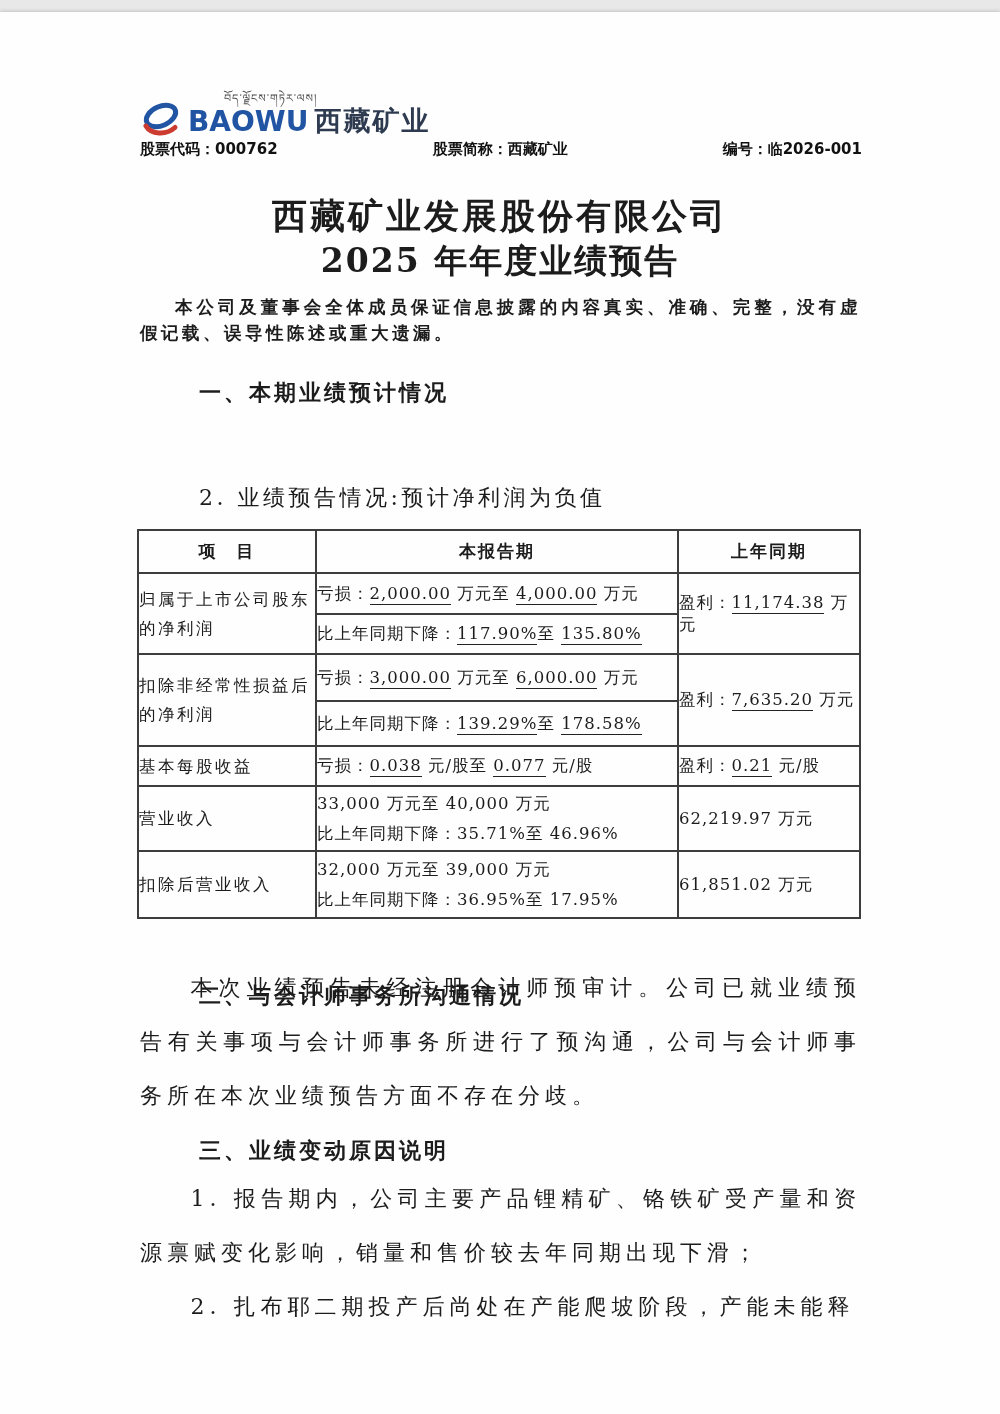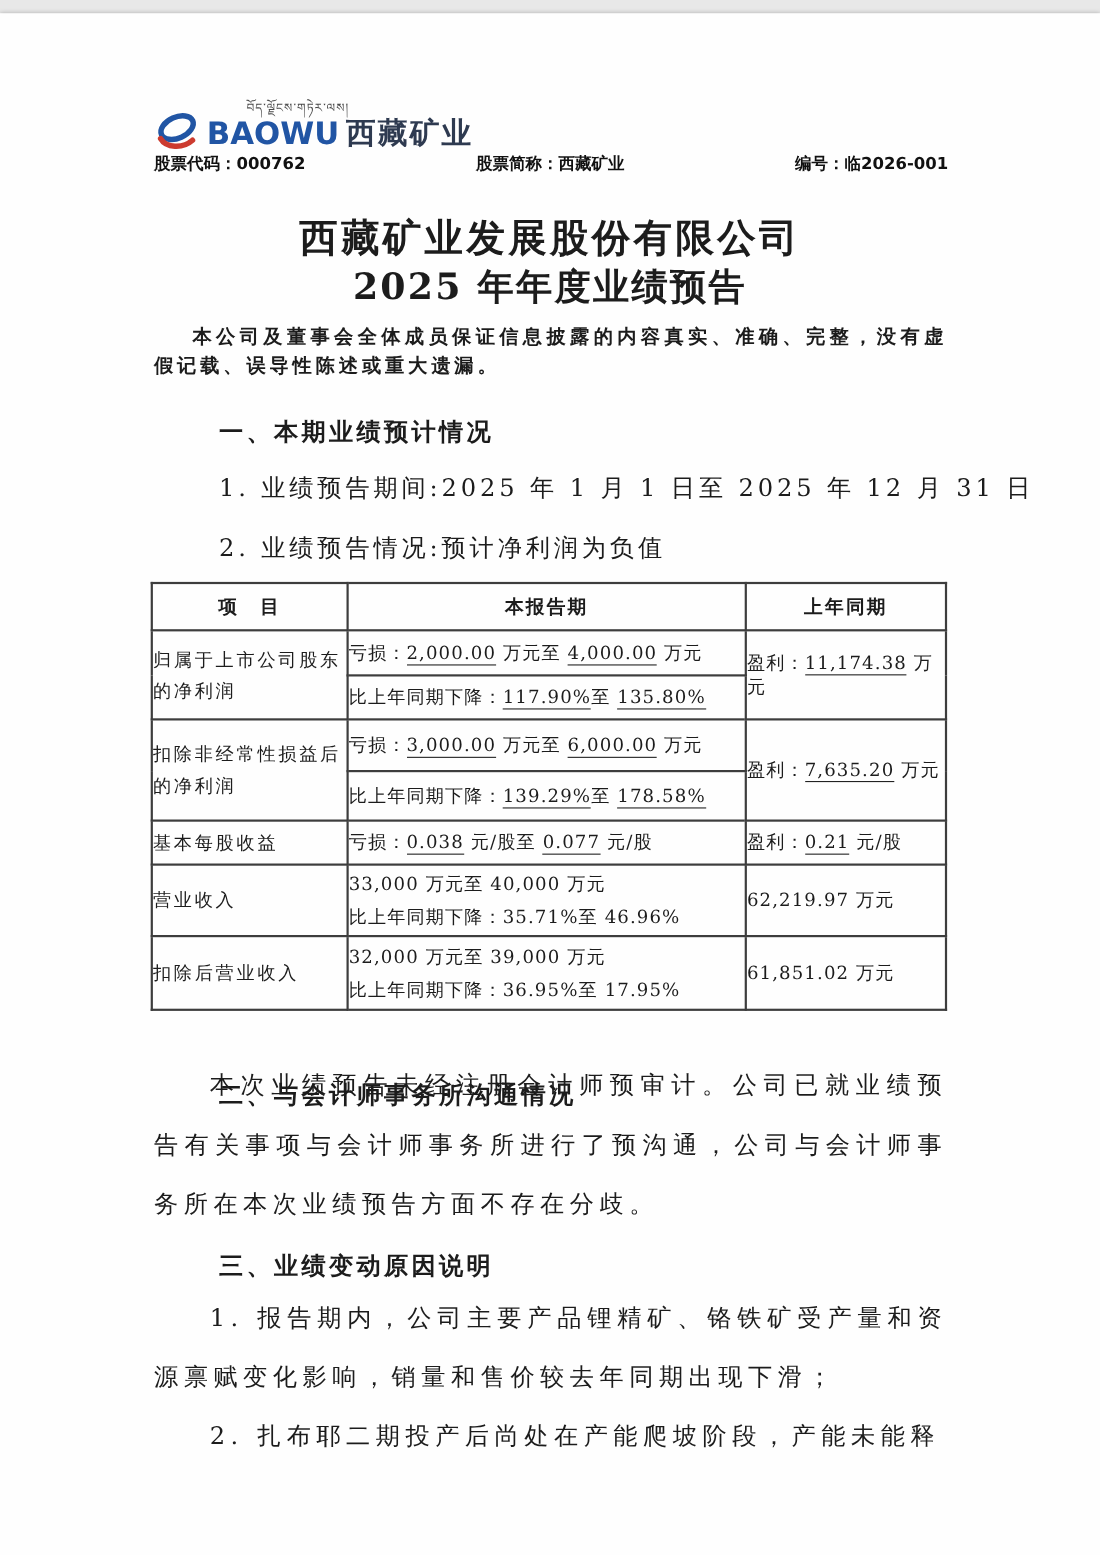--- a/index.html
+++ b/index.html
@@ -82,21 +82,20 @@
     <span>股票简称：西藏矿业</span>
     <span>编号：临2026-001</span>
   </div>
 
   <div class="abs title1">西藏矿业发展股份有限公司</div>
   <div class="abs title2">2025 年年度业绩预告</div>
 
   <div class="abs disclaimer">本公司及董事会全体成员保证信息披露的内容真实、准确、完整，没有虚假记载、误导性陈述或重大遗漏。</div>
 
   <div class="abs heading h1 sans">一、本期业绩预计情况</div>
-  <div class="abs item item1">1. 业绩预告期间:2025 年 1 月 1 日至 2025 年 12 月 31 日</div>
   <div class="abs item item2">2. 业绩预告情况:预计净利润为负值</div>
 
   <table class="abs tbl">
     <colgroup>
         <col style="width:178px">
         <col style="width:362px">
         <col style="width:182px">
       </colgroup>
     <tbody>
         <tr style="height:43px">

